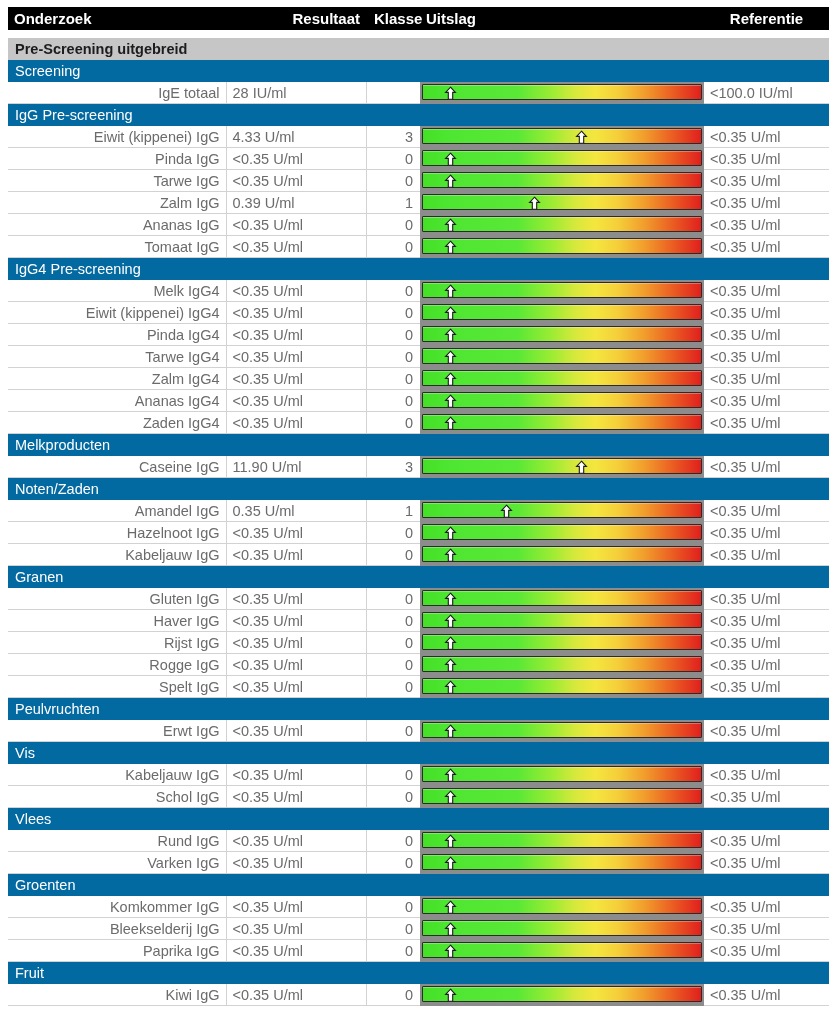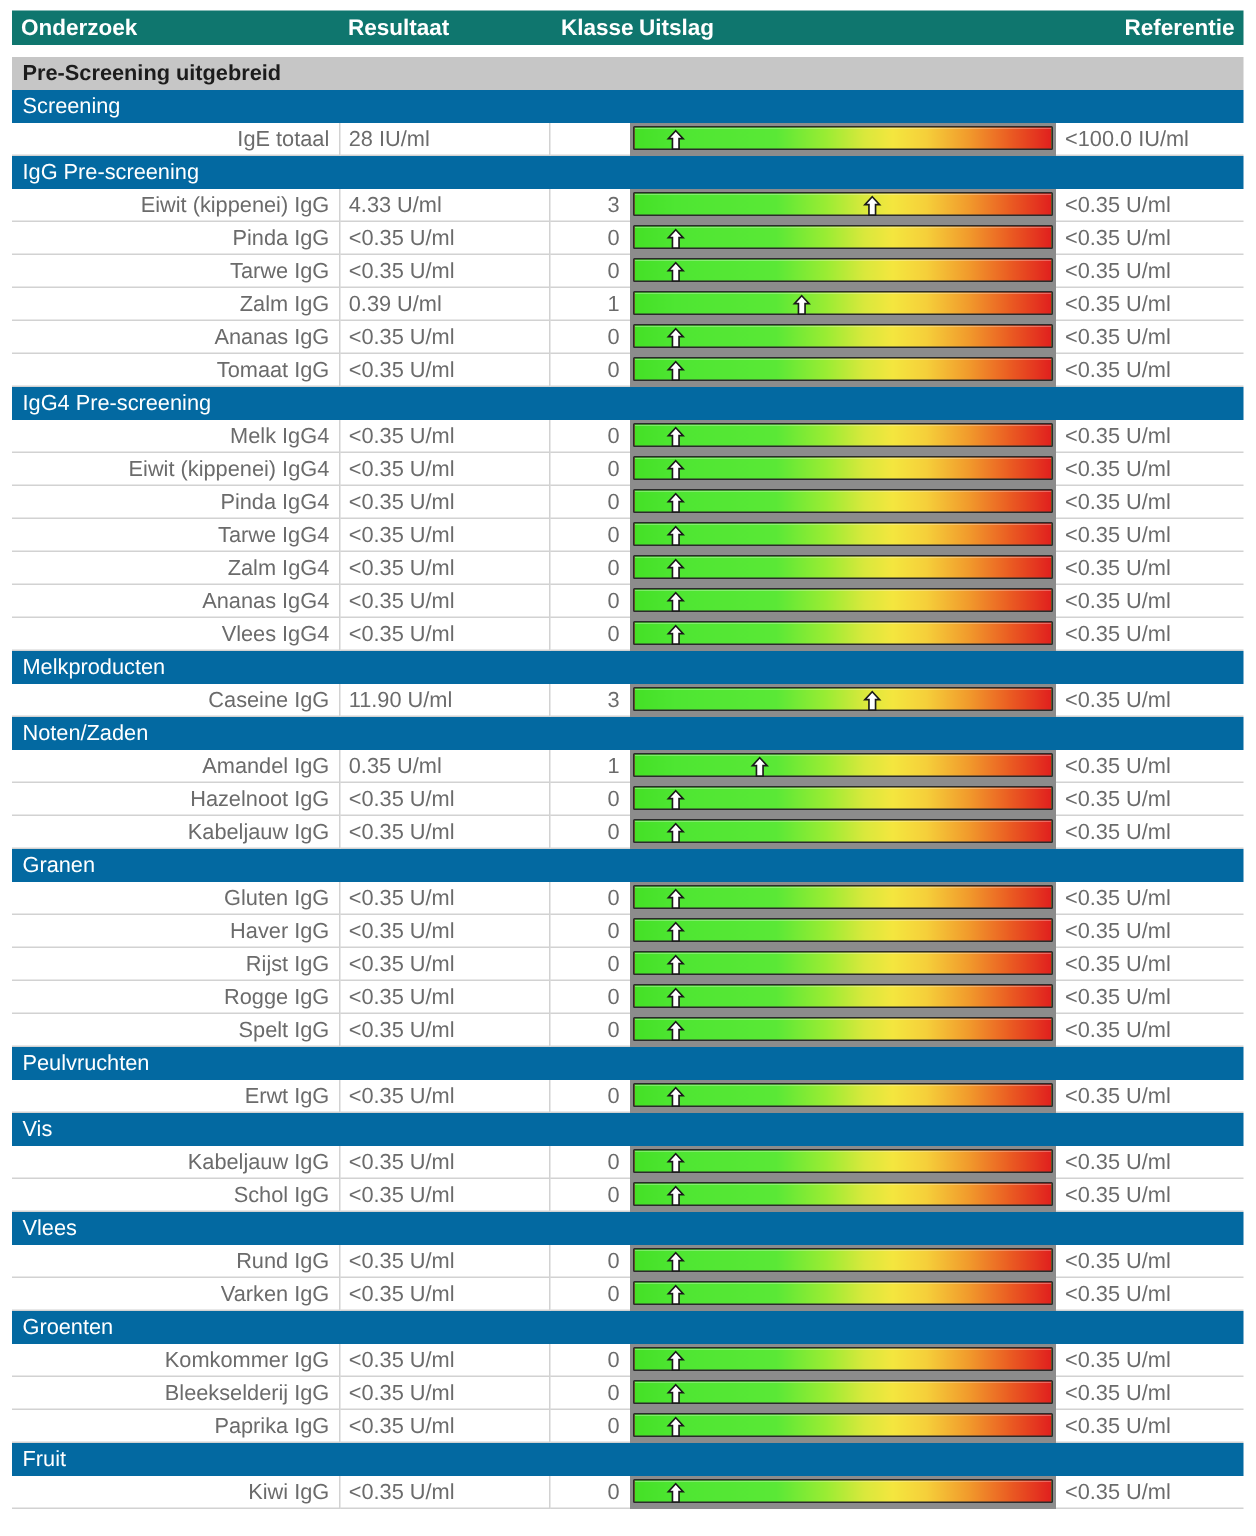--- a/index.html
+++ b/index.html
@@ -27,34 +27,34 @@
     font-size: 14.5px;
   }
   col.c-onderzoek  { width: 218px; }
   col.c-resultaat  { width: 140px; }
   col.c-klasse     { width: 54px;  }
   col.c-uitslag    { width: 284px; }
   col.c-referentie { width: 125px; }
 
   
   tr.head th {
-    background: #0f766e;
+    background: #000000;
     color: #ffffff;
     font-weight: bold;
     font-size: 15px;
     height: 20px;
     padding: 1px 6px 2px 6px;
     text-align: left;
     vertical-align: middle;
     white-space: nowrap;
     border: 0;
   }
-  tr.head th.num { }
+  tr.head th.num { text-align: right; }
   tr.head th.k   { text-align: left; padding-left: 8px;}
-  tr.head th.ref { text-align: right; }
+  tr.head th.ref { text-align: center; }
 
   
   tr.panel td {
     background: #c6c6c6;
     color: #1c1c1c;
     font-weight: bold;
     font-size: 14.5px;
     height: 19px;
     padding: 1px 0 2px 7px;
     border: 0;
@@ -409,21 +409,21 @@
                   <svg width="15" height="15" viewBox="0 0 15 15" aria-hidden="true">
                     <path d="M7.5 1.2 L12.4 6.4 L9.7 6.4 L9.7 13.3 L5.3 13.3 L5.3 6.4 L2.6 6.4 Z" fill="#ffffff" stroke="#1a1a1a" stroke-width="1.1" stroke-linejoin="miter"></path>
                   </svg>
                 </span>
               </div>
             </div>
           </td>
           <td class="ref">&lt;0.35 U/ml</td>
         </tr>
         <tr class="data">
-          <td class="name">Vlees IgG4</td>
+          <td class="name">Zaden IgG4</td>
           <td class="res">&lt;0.35 U/ml</td>
           <td class="kls">0</td>
           <td class="bar">
             <div class="meter">
               <div class="track">
                 <span class="marker" style="left:10%">
                   <svg width="15" height="15" viewBox="0 0 15 15" aria-hidden="true">
                     <path d="M7.5 1.2 L12.4 6.4 L9.7 6.4 L9.7 13.3 L5.3 13.3 L5.3 6.4 L2.6 6.4 Z" fill="#ffffff" stroke="#1a1a1a" stroke-width="1.1" stroke-linejoin="miter"></path>
                   </svg>
                 </span>

